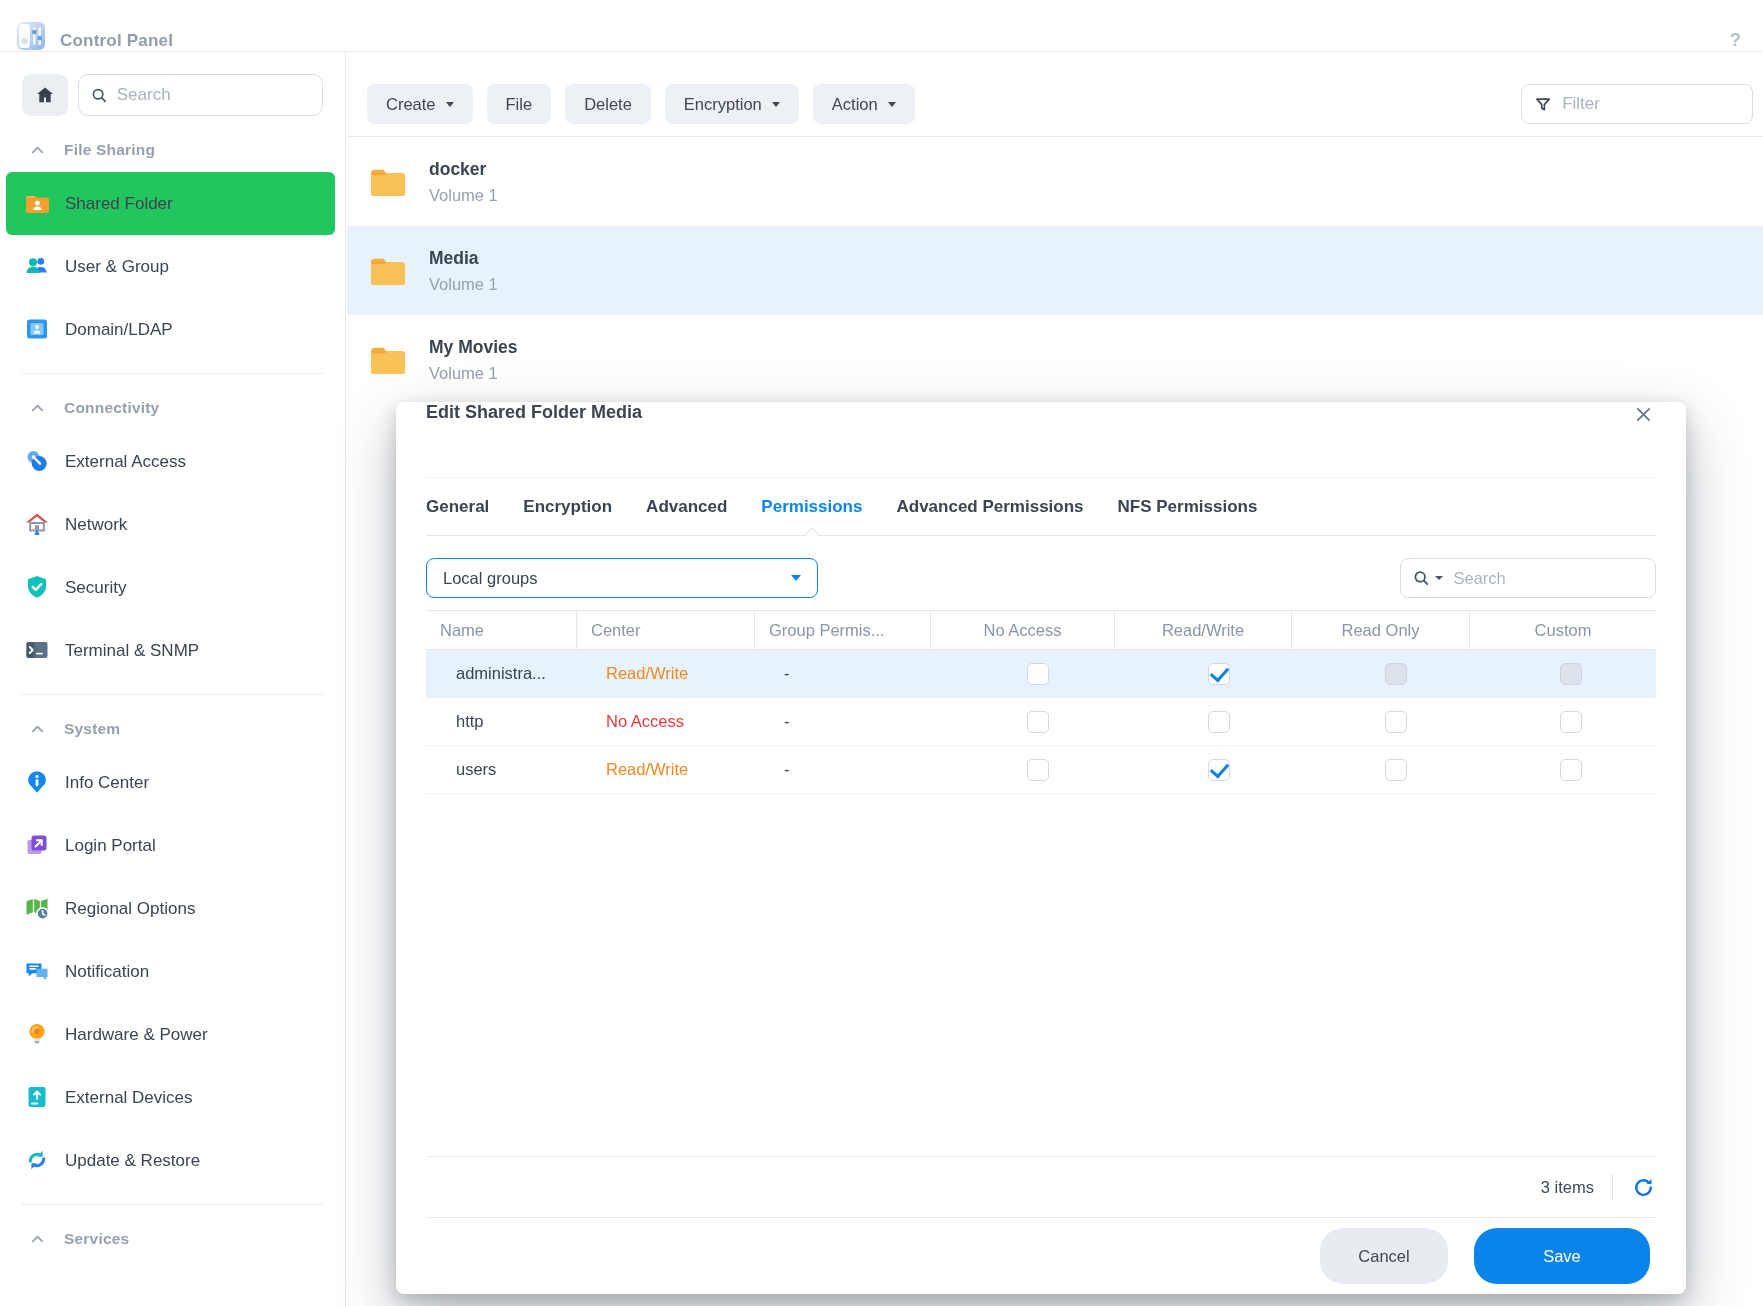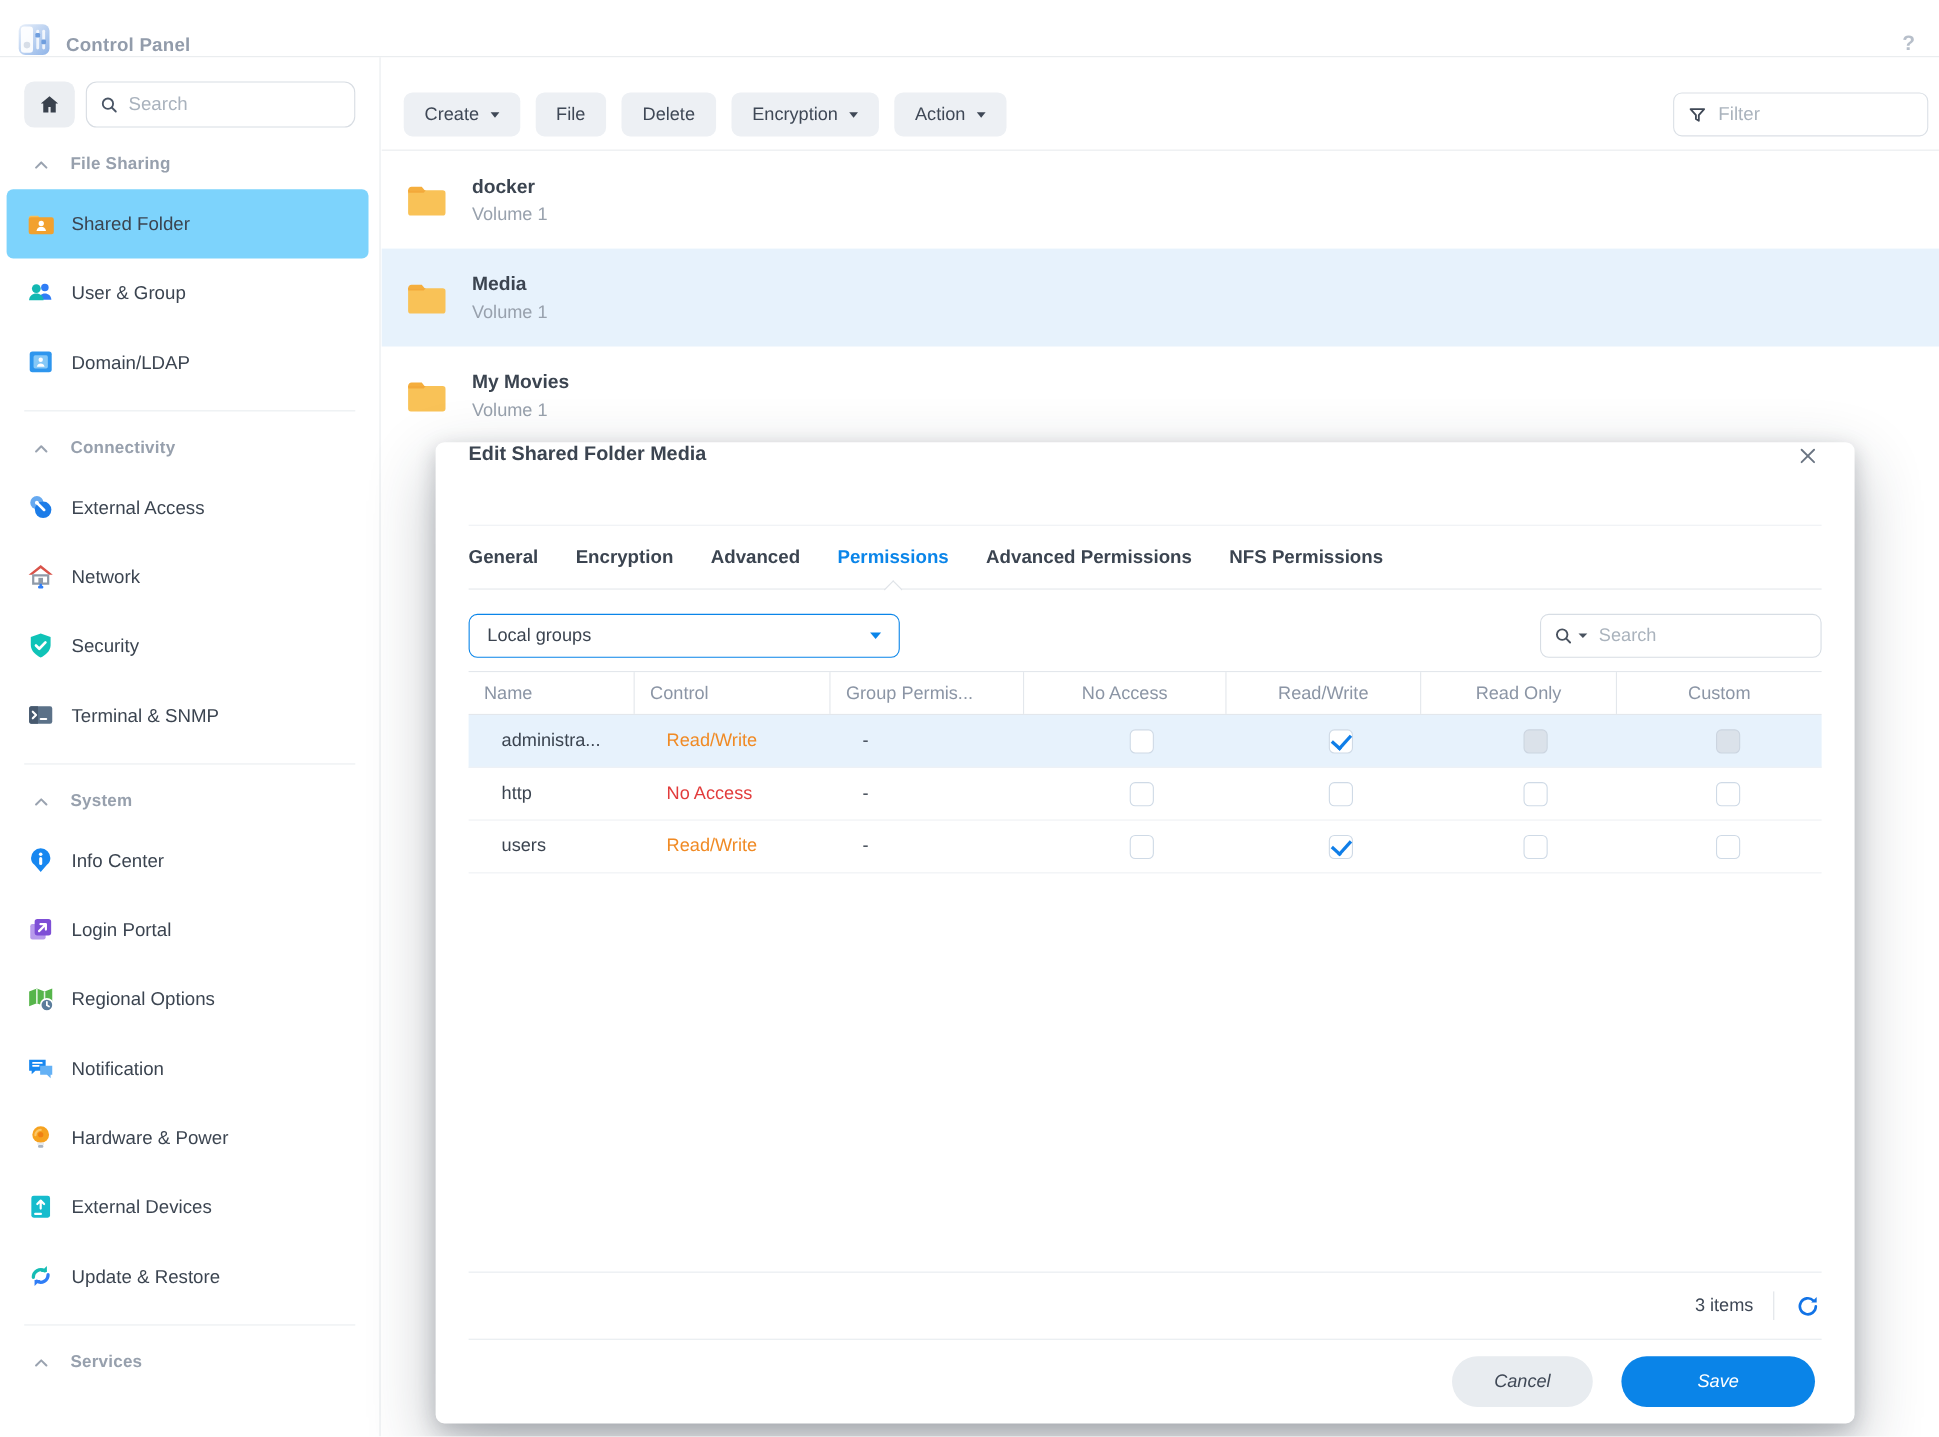--- a/index.html
+++ b/index.html
@@ -21,21 +21,21 @@
   .home-btn{width:46px;height:42px;background:#ebeef2;border:none;border-radius:9px;
     display:flex;align-items:center;justify-content:center;cursor:pointer;flex:0 0 auto;}
   .side-search{flex:1;height:42px;border:1px solid #d8dde3;border-radius:10px;display:flex;
     align-items:center;padding:0 12px;gap:9px;background:#fff;}
   .side-search input{border:none;outline:none;font-size:17px;width:100%;font-family:inherit;color:#3b4450;}
   .side-search input::placeholder{color:#a9b2bd;}
   .side-header{display:flex;align-items:center;height:44px;margin-top:12px;cursor:pointer;}
   .side-header .chev{width:16px;margin-left:30px;display:flex;}
   .side-header-label{margin-left:18px;font-size:15.5px;font-weight:bold;color:#97a0ad;letter-spacing:.2px;}
   .side-item{display:flex;align-items:center;height:63px;cursor:pointer;border-radius:6px;margin:0 10px 0 6px;padding-left:18px;}
-  .side-item.selected{background:#7dd3fc;}
+  .side-item.selected{background:#22c55e;}
   .side-icon{width:27px;height:27px;display:flex;flex:0 0 auto;}
   .side-label{margin-left:14px;font-size:17px;color:#3b4450;}
   .side-divider{height:1px;background:#e9edf0;margin:12px 22px;}
   
   .content{position:absolute;left:347px;top:52px;width:1416px;height:1254px;background:#fff;}
   .toolbar{position:relative;margin:32px 0 0 20px;height:40px;display:flex;gap:14px;align-items:center;}
   .tbtn{height:40px;border:none;border-radius:8px;background:#edf0f4;color:#3f4856;font-size:16.5px;
     font-family:inherit;padding:0 19px;display:inline-flex;align-items:center;cursor:pointer;}
   .tbtn .caret{margin-left:10px;width:0;height:0;border-left:4.5px solid transparent;
     border-right:4.5px solid transparent;border-top:5px solid #3f4856;}
@@ -92,21 +92,21 @@
   .cb.checked::after{content:'';position:absolute;left:5px;top:0px;width:8px;height:14px;
     border-right:3.2px solid #0f7ee8;border-bottom:3.2px solid #0f7ee8;transform:rotate(42deg);}
   .cb.disabled{background:#dbe2ea;border-color:#ccd5e0;}
   .dlg-spacer{flex:1;}
   .dlg-countrow{height:62px;border-top:1px solid #e7ebef;border-bottom:1px solid #e7ebef;
     display:flex;align-items:center;justify-content:flex-end;}
   .items-count{font-size:16.5px;color:#3f4856;}
   .count-sep{width:1px;height:26px;background:#dfe3e8;margin:0 18px;}
   .refresh-btn{background:none;border:none;cursor:pointer;display:flex;padding:2px;}
   .dlg-buttons{height:76px;display:flex;align-items:center;justify-content:flex-end;gap:26px;padding-right:6px;}
-  .btn{height:46px;border:none;border-radius:23px;font-size:16.5px;font-family:inherit;cursor:pointer;font-style:italic;}
+  .btn{height:56px;border:none;border-radius:23px;font-size:16.5px;font-family:inherit;cursor:pointer;}
   .btn-cancel{width:128px;background:#e8ecf0;color:#3f4856;}
   .btn-save{width:176px;background:#0a84e8;color:#fff;}
 </style>
 </head>
 <body>
 
 <div class="topbar">
   <svg class="app-icon" viewBox="0 0 30 30">
     <defs>
         <linearGradient id="gApp" x1="0" y1="0" x2="1" y2="1">
@@ -468,21 +468,21 @@
       <span class="scaret"></span>
       <input type="text" placeholder="Search" style="">
     </div>
   </div>
   <div class="ptable">
     <div class="thead" id="thead">
         <div class="th">
     <span>Name</span>
   </div>
         <div class="th">
-    <span>Control</span>
+    <span>Center</span>
   </div>
         <div class="th">
     <span>Group Permis...</span>
   </div>
         <div class="th center">
     <span>No Access</span>
   </div>
         <div class="th center">
     <span>Read/Write</span>
   </div>

